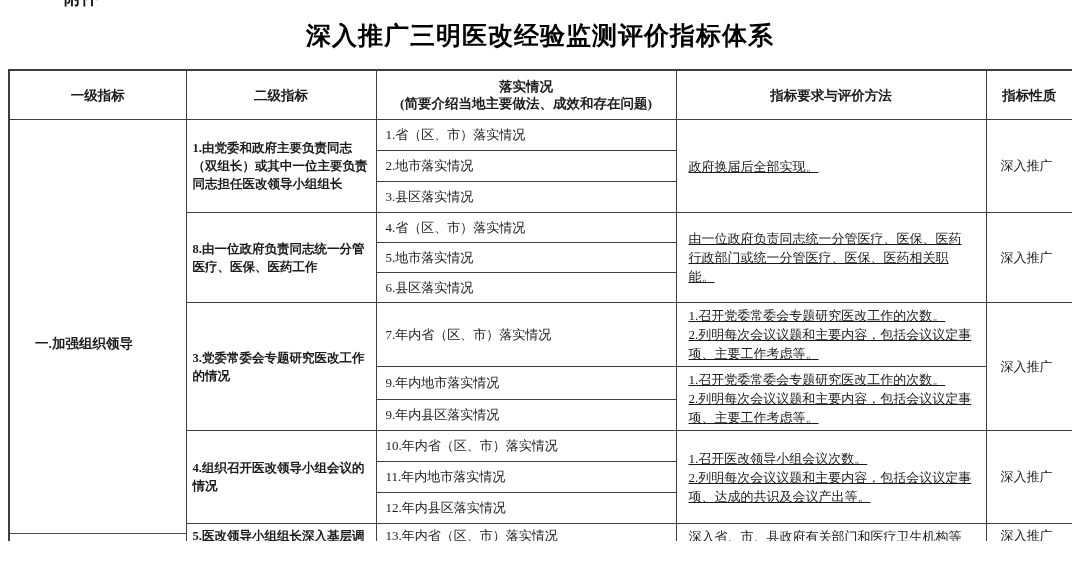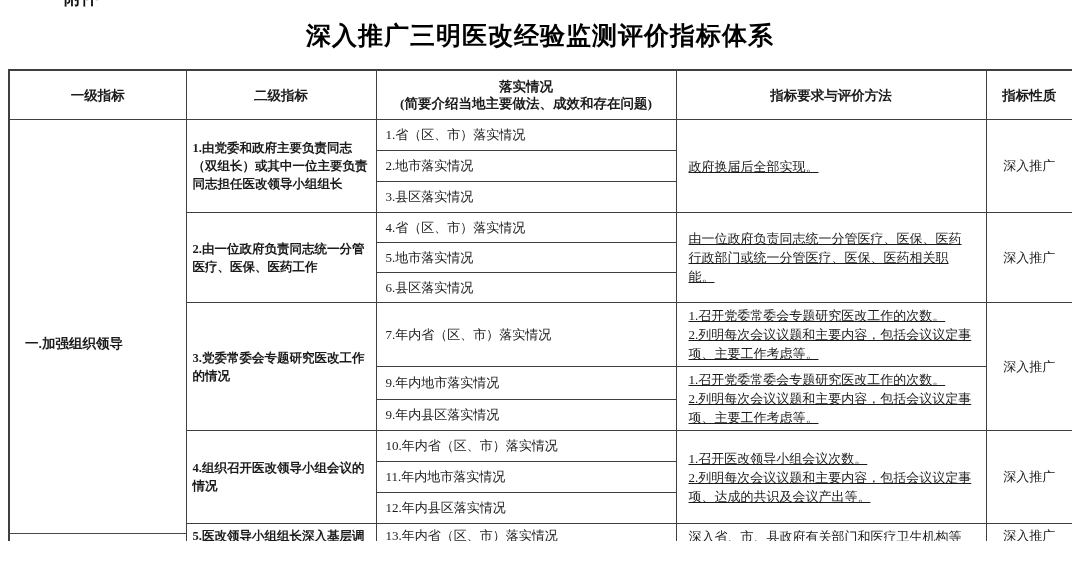--- a/index.html
+++ b/index.html
@@ -25,26 +25,26 @@
     border:1px solid #3f3f3f;padding:2px 8px;vertical-align:middle;
     font-size:13px;line-height:18px;overflow:hidden;
   }
   tr.rh50 td{height:44px;}
   .rh31{height:31px;}.rh30{height:30px;}.rh62{height:62px;}.rh32{height:32px;}.rh45{height:45px;}
   
   tr:first-child td{border-top:2px solid #3f3f3f;}
   td.first{border-left:2px solid #3f3f3f;}
   td.last{border-right:2px solid #3f3f3f;margin-top:42px;}
   .hdr td{font-weight:bold;text-align:center;font-size:13.5px;line-height:17px;}
-  .c-l1{font-weight:bold;font-size:13.5px;padding-left:15px;}
+  .c-l1{font-weight:bold;font-size:13.5px;padding-left:25px;}
   .c-l2{font-weight:bold;font-size:12.5px;line-height:18px;padding:4px 5px 4px 6px;}
   .c-item{padding-left:9px;}
   .c-req{padding:3px 12px;line-height:19px;text-decoration:underline;}
   .c-req .ln{margin:0;}
-  .c-nature{text-align:center;padding:2px 2px;}
+  .c-nature{padding:2px 14px;}
   .c-cut{vertical-align:top;padding-top:3px;}
   .edge-line{
     position:absolute;left:8px;top:533px;width:178px;height:1px;background:#4a4a4a;
   }
 </style>
 </head>
 <body>
 
 <div class="attachment">附件</div>
 <div class="title">深入推广三明医改经验监测评价指标体系</div>
@@ -79,21 +79,21 @@
       <td class="c-nature last" rowspan="3">深入推广</td>
     </tr>
     <tr class="rh31">
       <td class="c-item">2.地市落实情况</td>
     </tr>
     <tr class="rh31">
       <td class="c-item">3.县区落实情况</td>
     </tr>
 
     <tr class="rh30">
-      <td class="c-l2" rowspan="3">2.由一位政府负责同志统一分管医疗、医保、医药工作</td>
+      <td class="c-l2" rowspan="3">8.由一位政府负责同志统一分管医疗、医保、医药工作</td>
       <td class="c-item">4.省（区、市）落实情况</td>
       <td class="c-req" rowspan="3">由一位政府负责同志统一分管医疗、医保、医药行政部门或统一分管医疗、医保、医药相关职能。</td>
       <td class="c-nature last" rowspan="3">深入推广</td>
     </tr>
     <tr class="rh30">
       <td class="c-item">5.地市落实情况</td>
     </tr>
     <tr class="rh30">
       <td class="c-item">6.县区落实情况</td>
     </tr>

